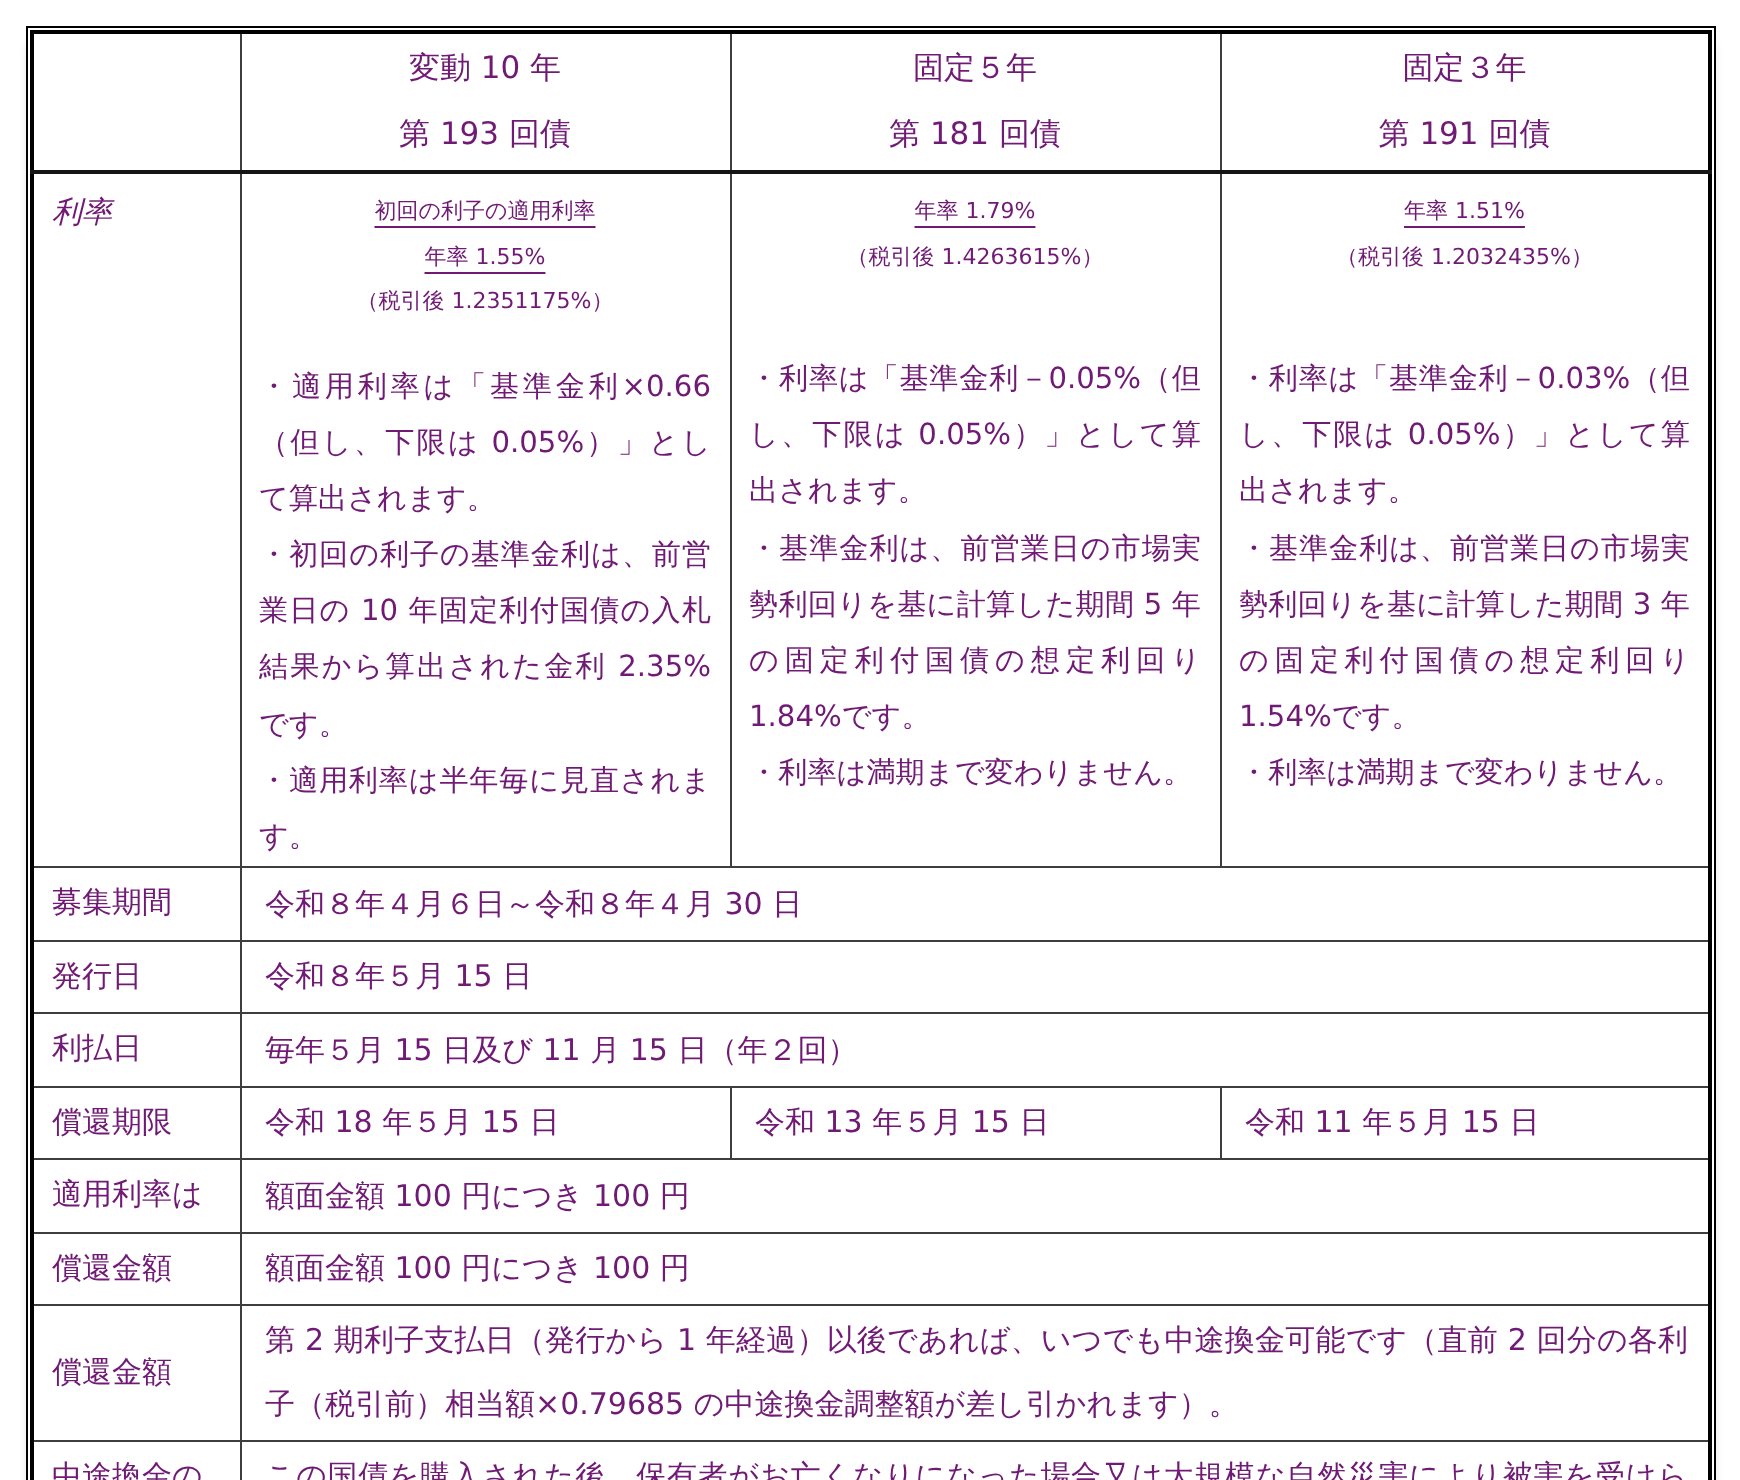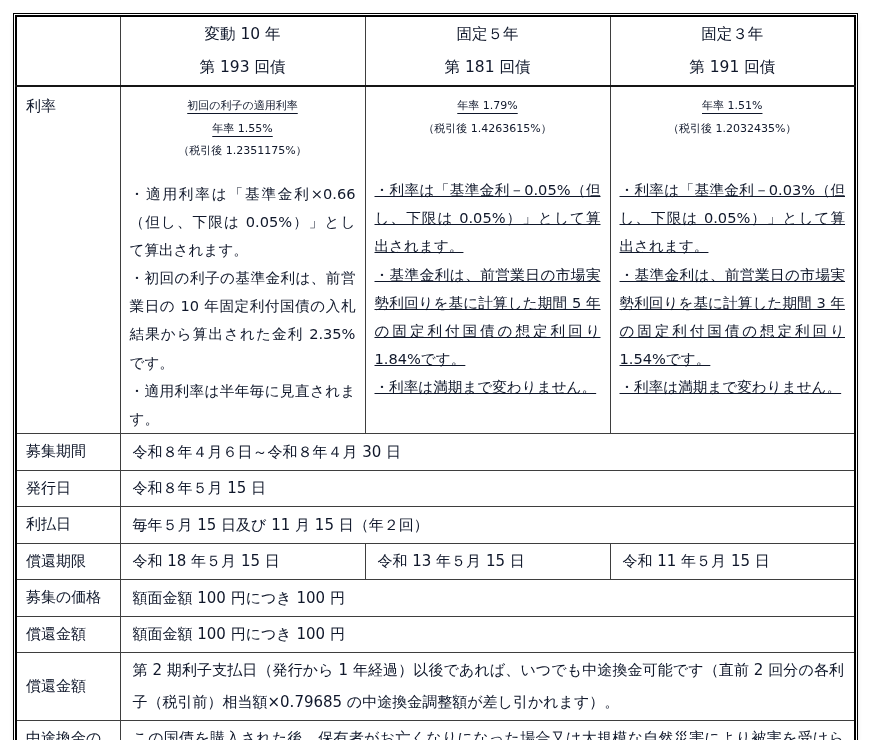--- a/index.html
+++ b/index.html
@@ -1,40 +1,40 @@
 <!DOCTYPE html>
 <html><head>
 <meta charset="utf-8">
 <style>
   * { margin:0; padding:0; box-sizing:border-box; }
   html,body { background:#ffffff; }
   .page {
     width:870px; height:740px; background:#ffffff; position:relative; overflow:hidden;
-    font-family:"DejaVu Sans","Liberation Sans",sans-serif; color:#0f172a;
+    font-family:"DejaVu Sans","Liberation Sans",sans-serif; color:#701a75;
   }
   .table-wrap {
     position:absolute; left:13px; top:13px; width:845px;
     border:1px solid #000; padding:1px; background:#fff;
     box-shadow:0 6px 6px -3px rgba(0,0,0,.30);
   }
   table { width:100%; border-collapse:collapse; table-layout:fixed; border:2px solid #000; }
   td { border:1px solid #3e3e3e; vertical-align:middle; font-size:15px; line-height:1.5; overflow:hidden; }
 
   
   tr.header-row td { height:70px; text-align:center; border-bottom:2px solid #151515; }
   .hdr-line { line-height:2.1; font-size:15.5px; }
 
   
   tr.rate-row td { vertical-align:top; height:294px; padding:8px 9px 0 9px; }
-  td.label-cell { padding:6px 6px 0 9px; vertical-align:top; }
+  td.label-cell { padding:6px 6px 0 9px; vertical-align:top;font-style:italic; }
   td.label-mid { vertical-align:middle; padding:2px 4px 2px 9px; line-height:2.1; }
   .rate-head { text-align:center; line-height:2.05; font-size:11px; }
   .u { text-decoration:underline; text-underline-offset:4px; text-decoration-thickness:1px; }
   .notes { margin-top:17px; }
-  .notes.pushed { margin-top:36px;text-decoration:underline; }
+  .notes.pushed { margin-top:36px; }
   .notes p { text-align:justify; line-height:1.93; font-size:14.6px; }
 
   
   tr.r-single td { height:31px;margin-top:42px; }
   td.value-cell { padding:2px 8px 2px 12px; }
   tr.r-tall td { height:65px; }
   tr.r-tall td.value-cell { line-height:2.1; padding:2px 10px 2px 12px; text-align:justify; }
 </style>
 </head>
 <body>
@@ -117,21 +117,21 @@
       </tr>
 
       <tr class="r-single">
         <td class="label-mid">償還期限</td>
         <td class="value-cell">令和 18 年５月 15 日</td>
         <td class="value-cell">令和 13 年５月 15 日</td>
         <td class="value-cell">令和 11 年５月 15 日</td>
       </tr>
 
       <tr class="r-single">
-        <td class="label-mid">募集の価格</td>
+        <td class="label-mid">適用利率は</td>
         <td class="value-cell" colspan="3">額面金額 100 円につき 100 円</td>
       </tr>
 
       <tr class="r-single">
         <td class="label-mid">償還金額</td>
         <td class="value-cell" colspan="3">額面金額 100 円につき 100 円</td>
       </tr>
 
       <tr class="r-tall">
         <td class="label-mid">償還金額</td>

